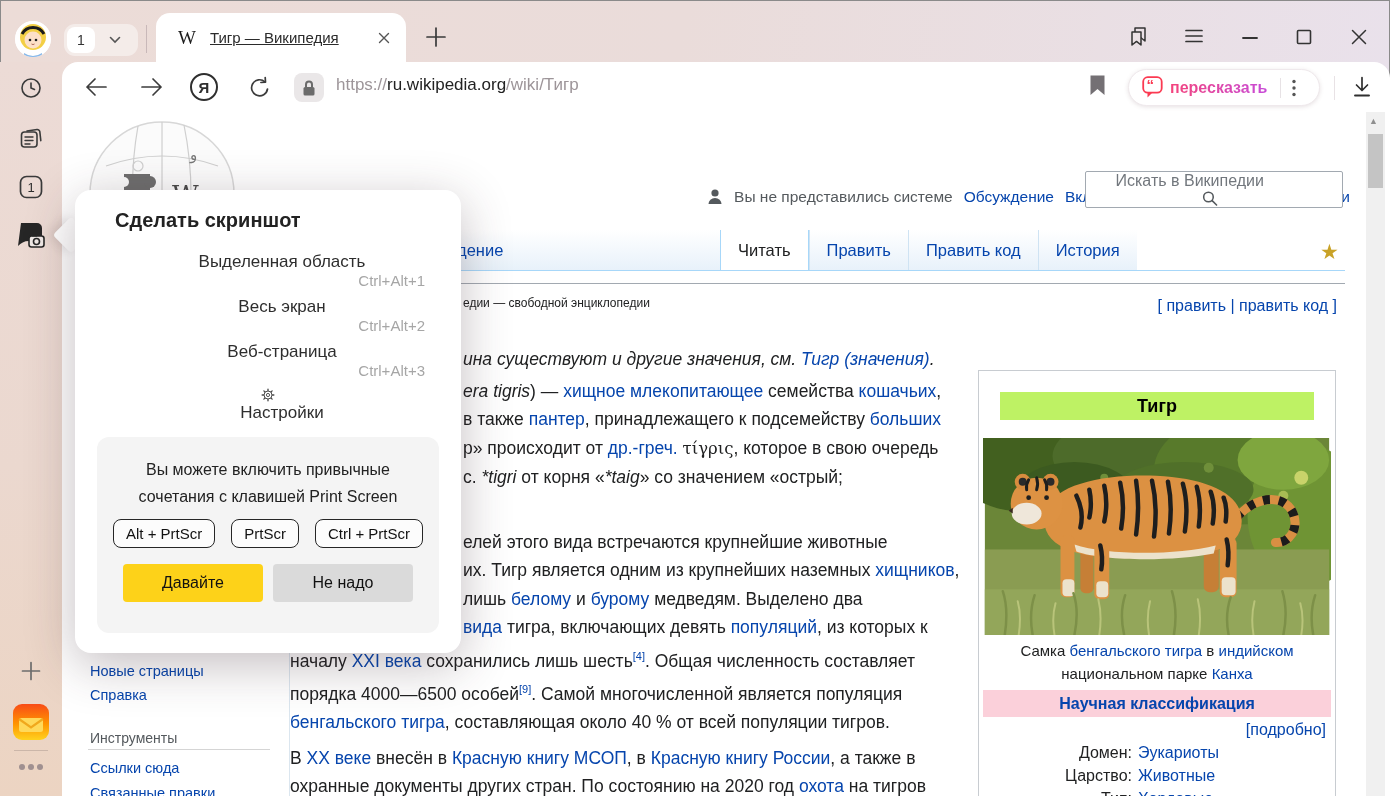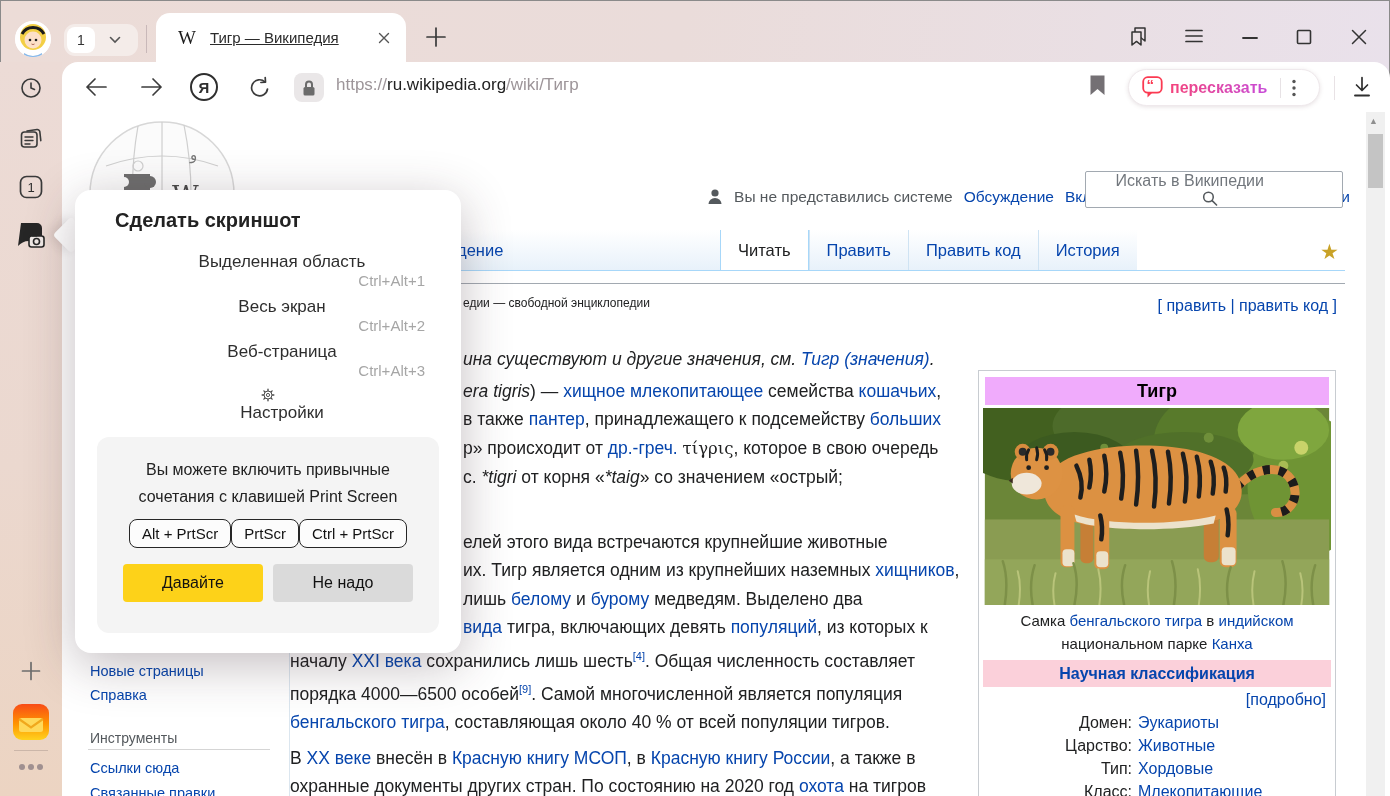--- a/index.html
+++ b/index.html
@@ -71,21 +71,21 @@
   .seg-ilink { color:#0645ad; font-style:italic; }
   .seg-serif { font-family:"DejaVu Serif",serif; font-size:16.5px; }
   sup.seg-sup { color:#0645ad; font-size:11px; }
 
   .wnav { left:90px; font-size:14.5px; }
   .wnav-h { left:90px; font-size:14px; color:#54595d; }
   .wnav-div { left:88px; width:182px; height:1px; background:#d5d5d5; }
 
   
   .infobox { left:978px; top:370px; width:358px; height:430px; background:#fff; border:1px solid #c8ccd1; padding:3px; z-index:3; }
-  .ib-title { background:#f0abfc; height:28px; text-align:center; font-size:18px; font-weight:bold; line-height:28px; color:#000; margin:3px; }
+  .ib-title { background:#bef264; height:28px; text-align:center; font-size:18px; font-weight:bold; line-height:28px; color:#000; margin:18px; }
   .ib-img { width:348px; height:197px; margin:2px auto 0; display:block; }
   .ib-cap { text-align:center; font-size:15px; line-height:23px; margin-top:4px; color:#202122; }
   .ib-cap .rline { white-space:normal; }
   .ib-class { background:#fbd0da; height:27px; text-align:center; font-size:16px; font-weight:bold; line-height:27px; color:#0645ad; margin:5px 1px 0; }
   .ib-det { text-align:right; font-size:16px; padding:4px 6px 2px 0; }
   .ib-row { display:flex; font-size:16px; line-height:23px; }
   .ib-row .lbl { width:150px; text-align:right; color:#202122; }
   .ib-row .val { margin-left:6px; color:#0645ad; }
 
   
@@ -97,21 +97,21 @@
   .popup { left:75px; top:190px; width:386px; height:463px; background:#fff; border-radius:16px;
     box-shadow:0 12px 50px rgba(60,40,50,.30); z-index:50; }
   .beak { left:58px; top:222px; width:26px; height:26px; background:#fff; transform:rotate(45deg); border-radius:4px; z-index:49;
     box-shadow:-4px 4px 10px rgba(60,40,50,.12); }
   .pop-title { left:40px; top:19px; font-size:20px; font-weight:bold; color:#222; }
   .pop-item { left:36px; width:314px; height:36px; display:flex; align-items:center; cursor:pointer;flex-direction:column; }
   .pop-item .lab { font-size:17px; color:#2e2e2e; margin-left:28px; }
   .pop-item .sc { margin-left:auto; font-size:15px; color:#a6a6a6; }
   .pop-card { left:22px; top:247px; width:342px; height:196px; background:#f4f4f4; border-radius:12px; text-align:center; }
   .pop-hint { font-size:16px; color:#222; line-height:27px; }
-  .chips { display:flex; justify-content:center; gap:0; margin-top:9px; }
+  .chips { display:flex; justify-content:center; gap:16px; margin-top:9px; }
   .chip { border:1.5px solid #262626; border-radius:8px; padding:5px 12px; font-size:15px; color:#111; background:#fcfcfc; }
   .pop-btns { display:flex; justify-content:center; gap:10px; margin-top:16px; }
   .pop-btn { width:140px; height:38px; border:none; border-radius:4px; font-size:16px; color:#111; font-family:"Liberation Sans",sans-serif; cursor:pointer; }
   .btn-yes { background:#fdd219; }
   .btn-no  { background:#dadada; }
 
   svg { display:block; }
 </style>
 </head>
 <body>

